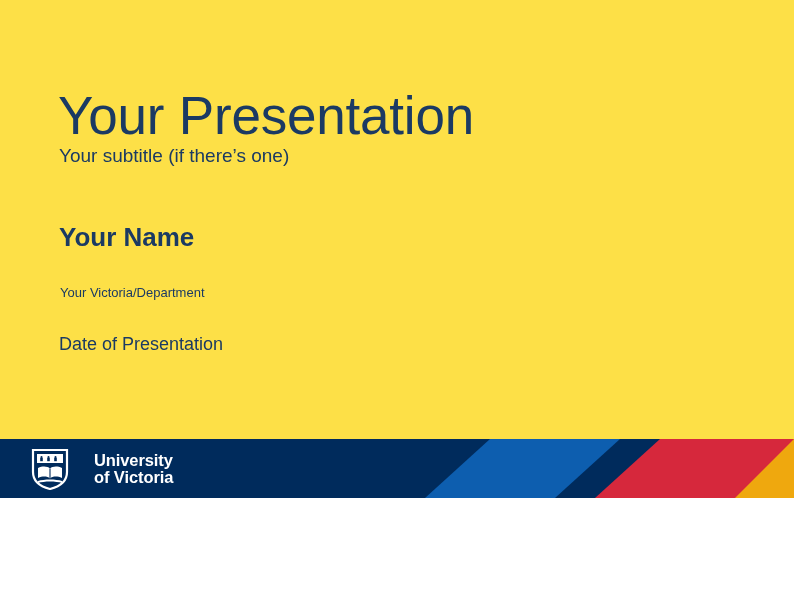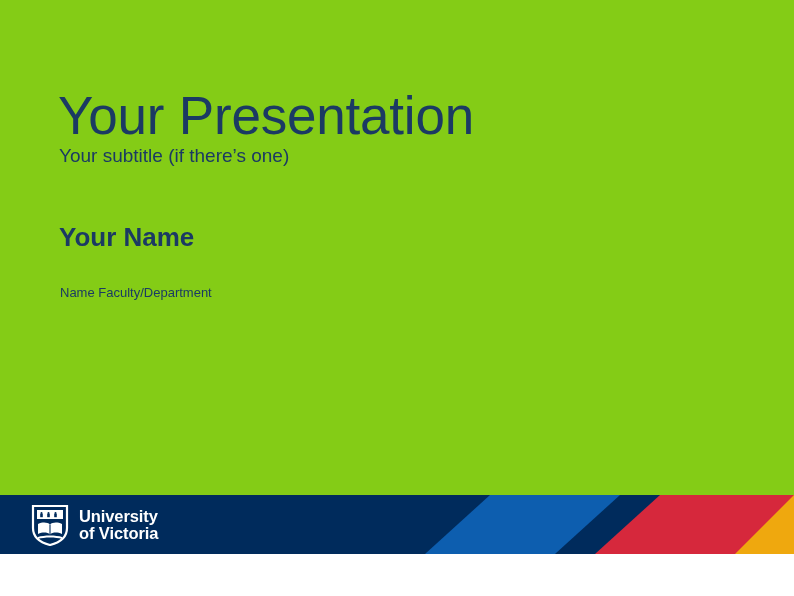--- a/index.html
+++ b/index.html
@@ -9,22 +9,22 @@
   body {
     width: 794px;
     height: 596px;
     background: #ffffff;
     font-family: "Liberation Sans", sans-serif;
     overflow: hidden;
   }
   .slide {
     position: relative;
     width: 794px;
-    height: 554px;
-    background: #84cc16;
+    height: 498px;
+    background: #fde047;
     overflow: hidden;
   }
 
   
   .content {
     position: absolute;
     left: 58px;
     top: 88px;
     width: 660px;
   }
@@ -83,21 +83,21 @@
     height: 59px;
   }
 
   
   .logo {
     position: absolute;
     left: 30px;
     top: 9px;
     display: flex;
     align-items: center;
-    gap: 9px;
+    gap: 24px;
   }
   .crest {
     width: 40px;
     height: 42px;
     flex: 0 0 auto;
   }
   .wordmark {
     color: #ffffff;
     font-size: 16.5px;
     font-weight: bold;
@@ -108,21 +108,22 @@
 </style>
 </head>
 <body>
 
 <div class="slide">
 
   <div class="content">
     <h1 class="title">Your Presentation</h1>
     <div class="subtitle">Your subtitle (if there’s one)</div>
     <div class="presenter-name">Your Name</div>
-    <div class="faculty">Name Faculty/Department</div>
+    <div class="faculty">Your Victoria/Department</div>
+    <div class="date">Date of Presentation</div>
   </div>
 
   <div class="footer">
 
     <svg class="stripes" viewBox="0 0 794 59" preserveAspectRatio="none">
       <rect x="0" y="0" width="794" height="59" fill="#002B5C"></rect>
       <polygon points="490,0 794,0 729,59 425,59" fill="#0D5EAF"></polygon>
       <polygon points="620,0 794,0 794,59 555,59" fill="#002B5C"></polygon>
       <polygon points="660,0 794,0 794,59 595,59" fill="#D6283C"></polygon>
       <polygon points="794,0 794,59 735,59" fill="#EFA80E"></polygon>

